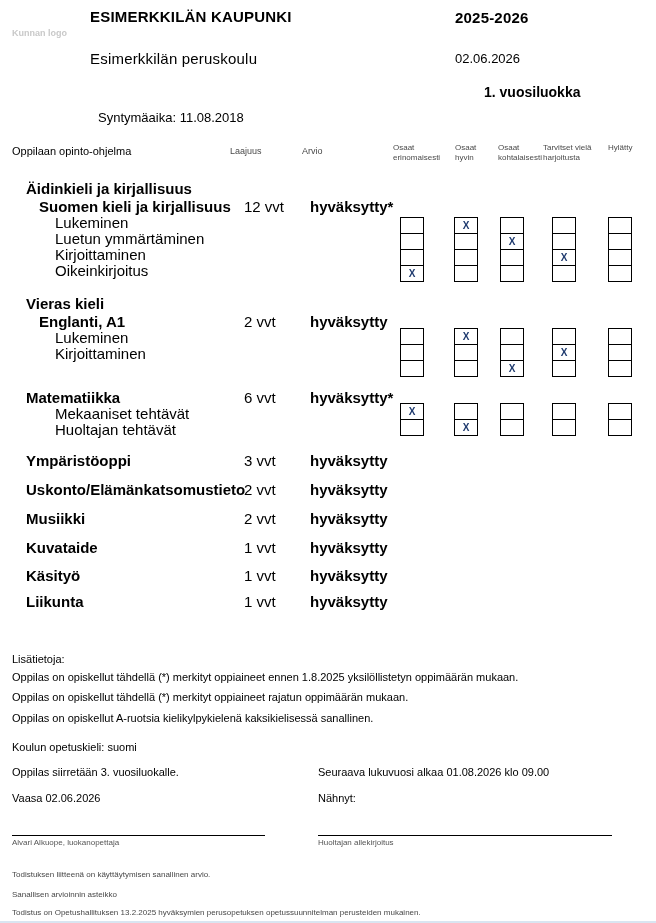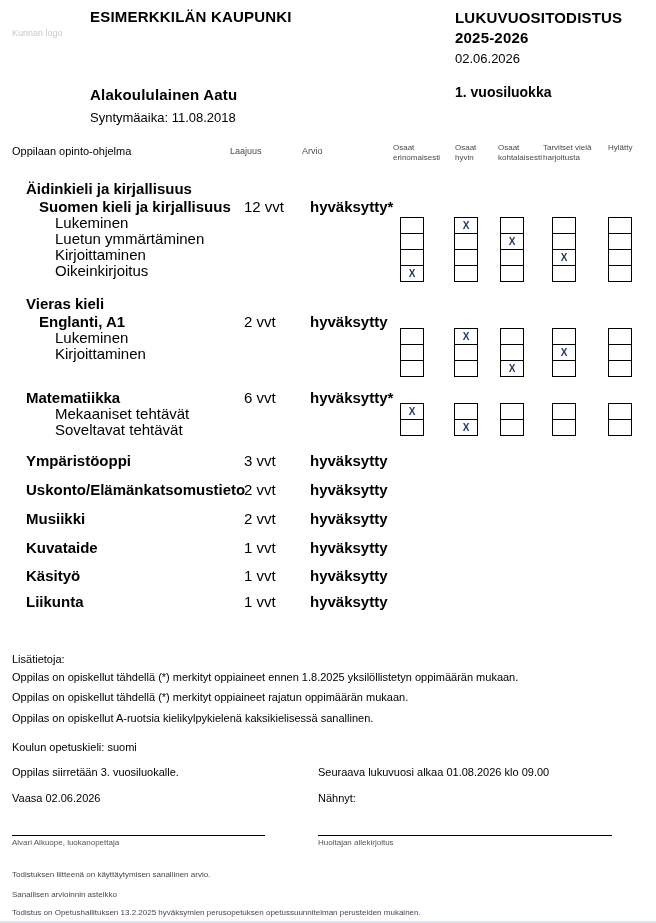--- a/index.html
+++ b/index.html
@@ -1,25 +1,25 @@
 <!DOCTYPE html>
 <html><head>
 <meta charset="utf-8">
 <style>
   html,body{margin:0;padding:0;background:#fff;}
   .page{position:relative;width:656px;height:923px;background:#ffffff;
         font-family:"Liberation Sans",sans-serif;color:#000;overflow:hidden;}
   .abs{position:absolute;}
   .b{font-weight:bold;}
   .t15{font-size:15px;letter-spacing:.2px;}
-  .t14{font-size:14px;}
+  .t14{font-size:14px;margin-left:29px;}
   .t13{font-size:13px;}
   .t11{font-size:11px;}
   .t9{font-size:9px;color:#4a4a4a;}
-  .logo{font-size:9px;color:#c9c9c9;}
+  .logo{font-size:9px;color:#c9c9c9;font-weight:bold;}
   .doctitle{line-height:20px;}
   .row{position:absolute;left:8px;width:656px;height:16px;font-size:15px;}
   .row .name{position:absolute;white-space:nowrap;}
   .ind1{left:18px;} .ind2{left:31px;} .ind3{left:47px;}
   .scope{position:absolute;left:236px;white-space:nowrap;}
   .grade{position:absolute;left:302px;font-weight:bold;white-space:nowrap;}
   .colhead{position:absolute;top:143px;font-size:8px;color:#4a4a4a;line-height:1.3;}
   .grid{position:absolute;}
   .cell{position:absolute;width:22px;height:15px;border:1px solid #000;background:#fff;
         display:flex;align-items:center;justify-content:center;box-sizing:content-box;}
@@ -30,25 +30,24 @@
   .note{position:absolute;font-size:8px;color:#484848;white-space:nowrap;}
   .bottom-strip{position:absolute;left:0;bottom:0;width:656px;height:2px;background:#d9e5f1;}
 </style>
 </head>
 <body>
 
 <div class="page">
 
   <div class="abs logo" style="left:12px;top:28px">Kunnan logo</div>
   <div class="abs b t15" style="left:90px;top:8px">ESIMERKKILÄN KAUPUNKI</div>
-  <div class="abs b t15" style="left:90px;top:86px">Alakoululainen Aatu</div>
-  <div class="abs t13" style="left:90px;top:110px">Syntymäaika: 11.08.2018</div>
+  <div class="abs t15" style="left:90px;top:50px">Esimerkkilän peruskoulu</div>
+  <div class="abs t13" style="left:98px;top:110px">Syntymäaika: 11.08.2018</div>
 
   <div class="abs b t15 doctitle" style="left:455px;top:8px">
-    <div>LUKUVUOSITODISTUS</div>
     <div>2025-2026</div>
   </div>
   <div class="abs t13" style="left:455px;top:51px">02.06.2026</div>
   <div class="abs b t14" style="left:455px;top:84px">1. vuosiluokka</div>
 
   <div class="abs t11" style="left:12px;top:145px">Oppilaan opinto-ohjelma</div>
   <div class="abs t9" style="left:230px;top:146px">Laajuus</div>
   <div class="abs t9" style="left:302px;top:146px">Arvio</div>
   <div class="colhead" style="left:393px;width:55px">Osaat erinomaisesti</div>
   <div class="colhead" style="left:455px;width:40px">Osaat hyvin</div>
@@ -147,21 +146,21 @@
 
   <div class="row" style="top:389px">
     <span class="name ind1 b">Matematiikka</span>
     <span class="scope">6 vvt</span>
     <span class="grade">hyväksytty*</span>
   </div>
   <div class="row" style="top:405px">
     <span class="name ind3">Mekaaniset tehtävät</span>
   </div>
   <div class="row" style="top:421px">
-    <span class="name ind3">Soveltavat tehtävät</span>
+    <span class="name ind3">Huoltajan tehtävät</span>
   </div>
   <div class="grid" style="left:400px;top:403px">
       <div class="cell" style="left: 0px; top: 0px;">
         <span class="mark" style="color: rgb(30, 58, 110);">X</span>
       </div>
       <div class="cell" style="left: 0px; top: 16px;"></div>
       <div class="cell" style="left: 54px; top: 0px;"></div>
       <div class="cell" style="left: 54px; top: 16px;">
         <span class="mark" style="color: rgb(30, 58, 110);">X</span>
       </div>

